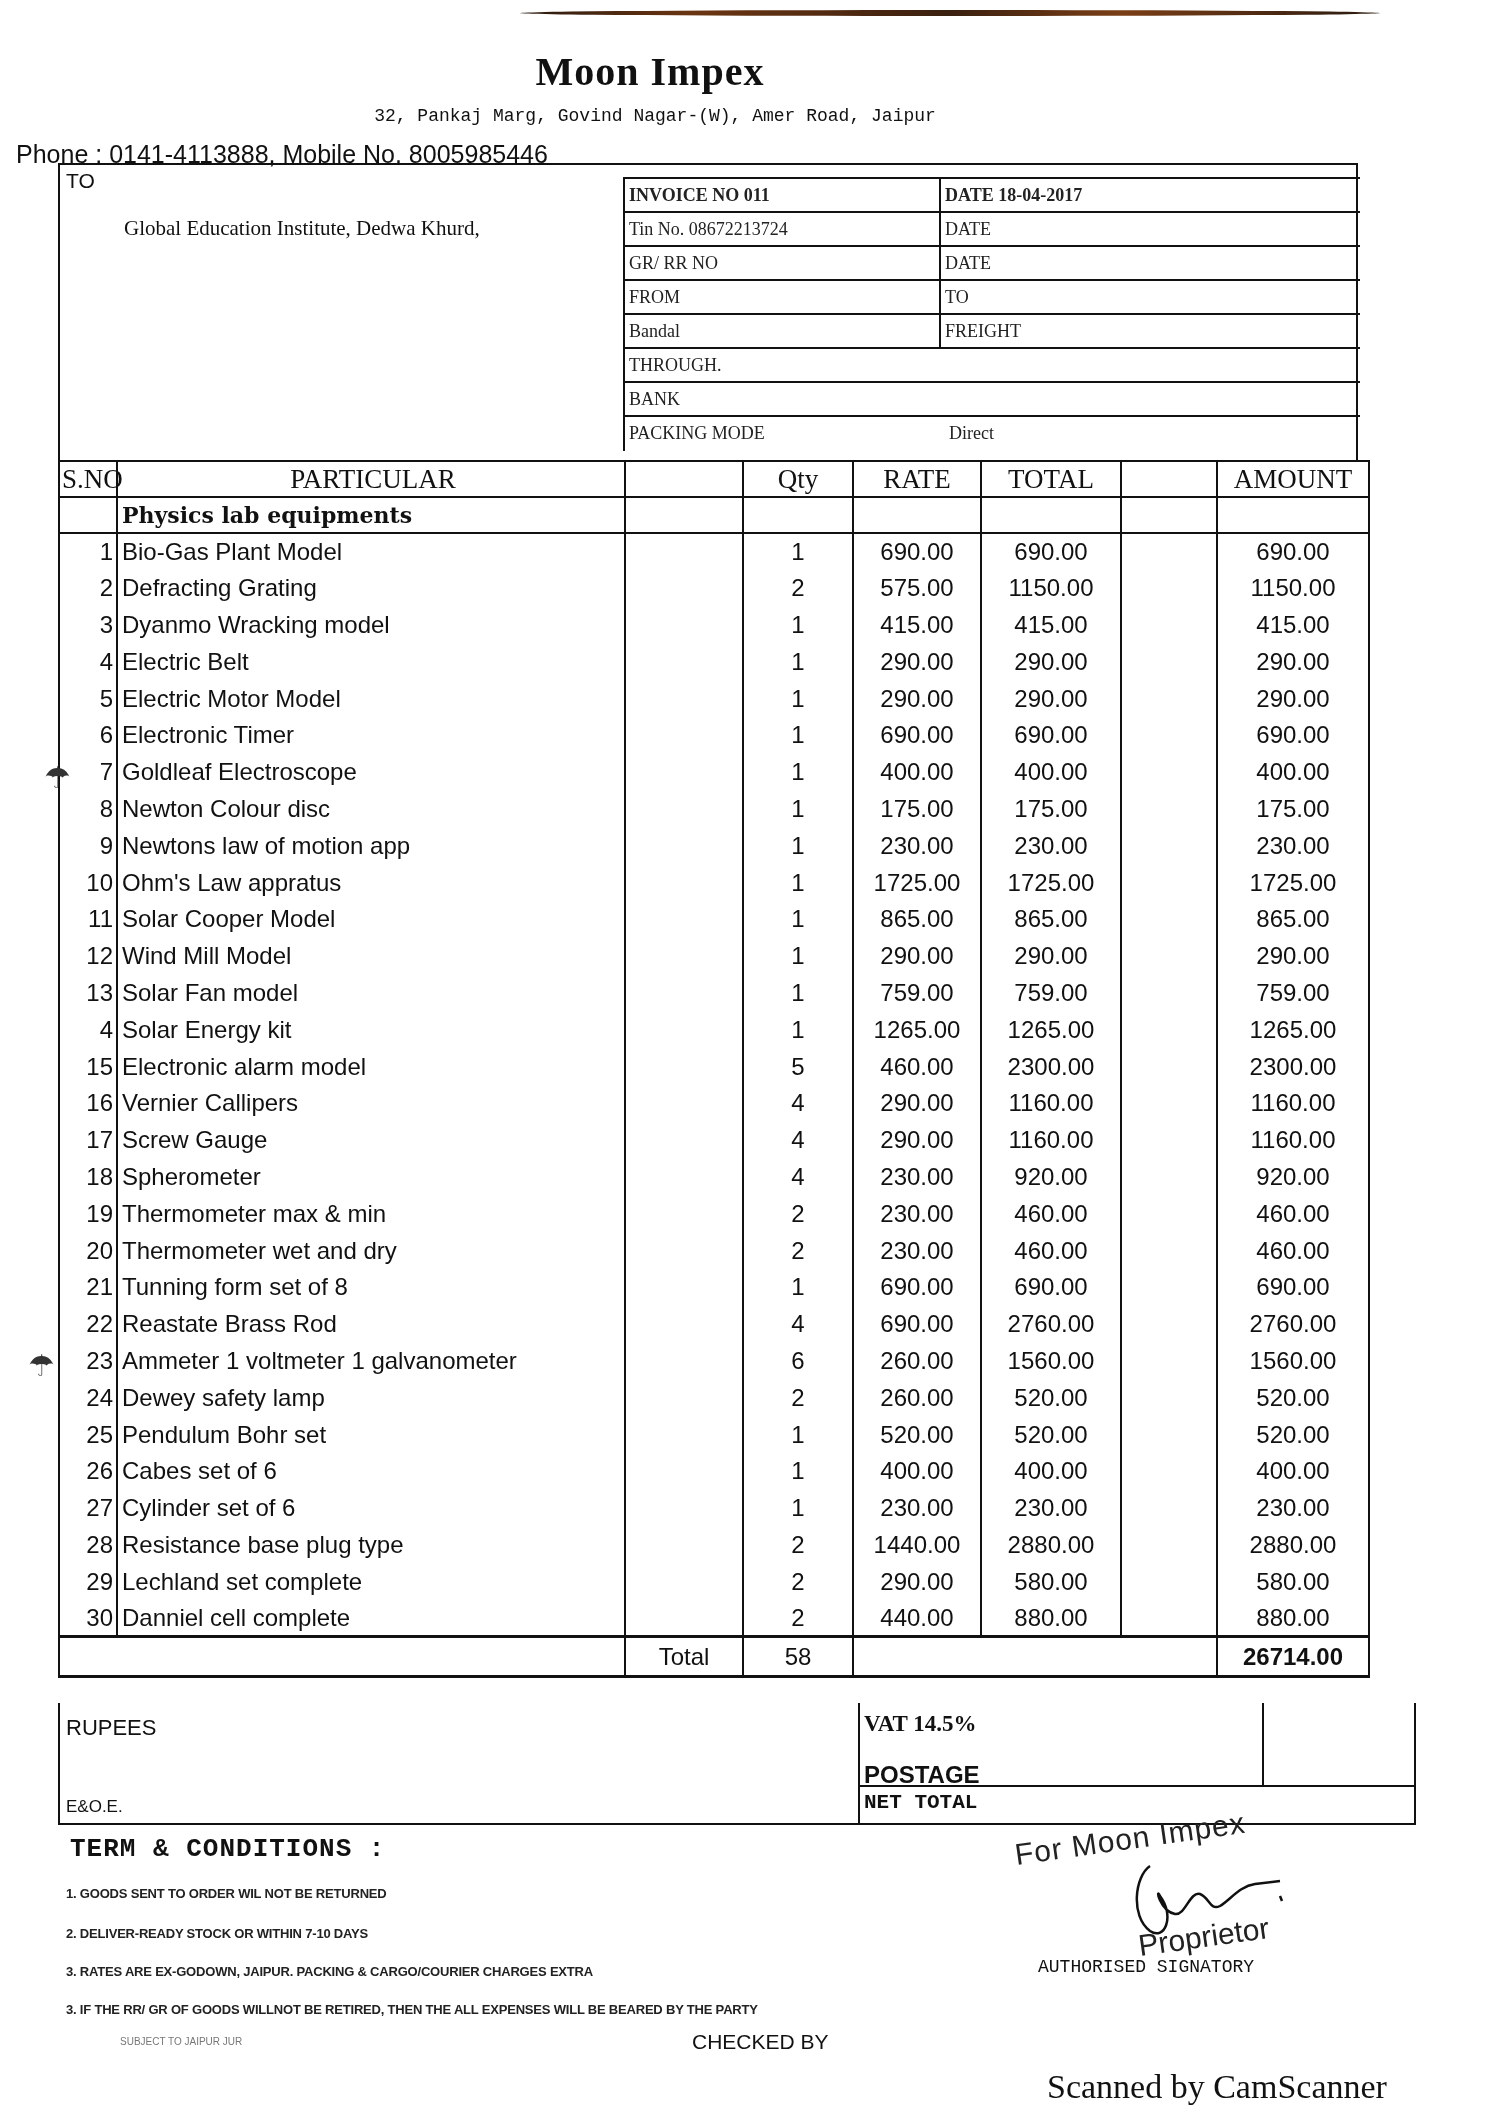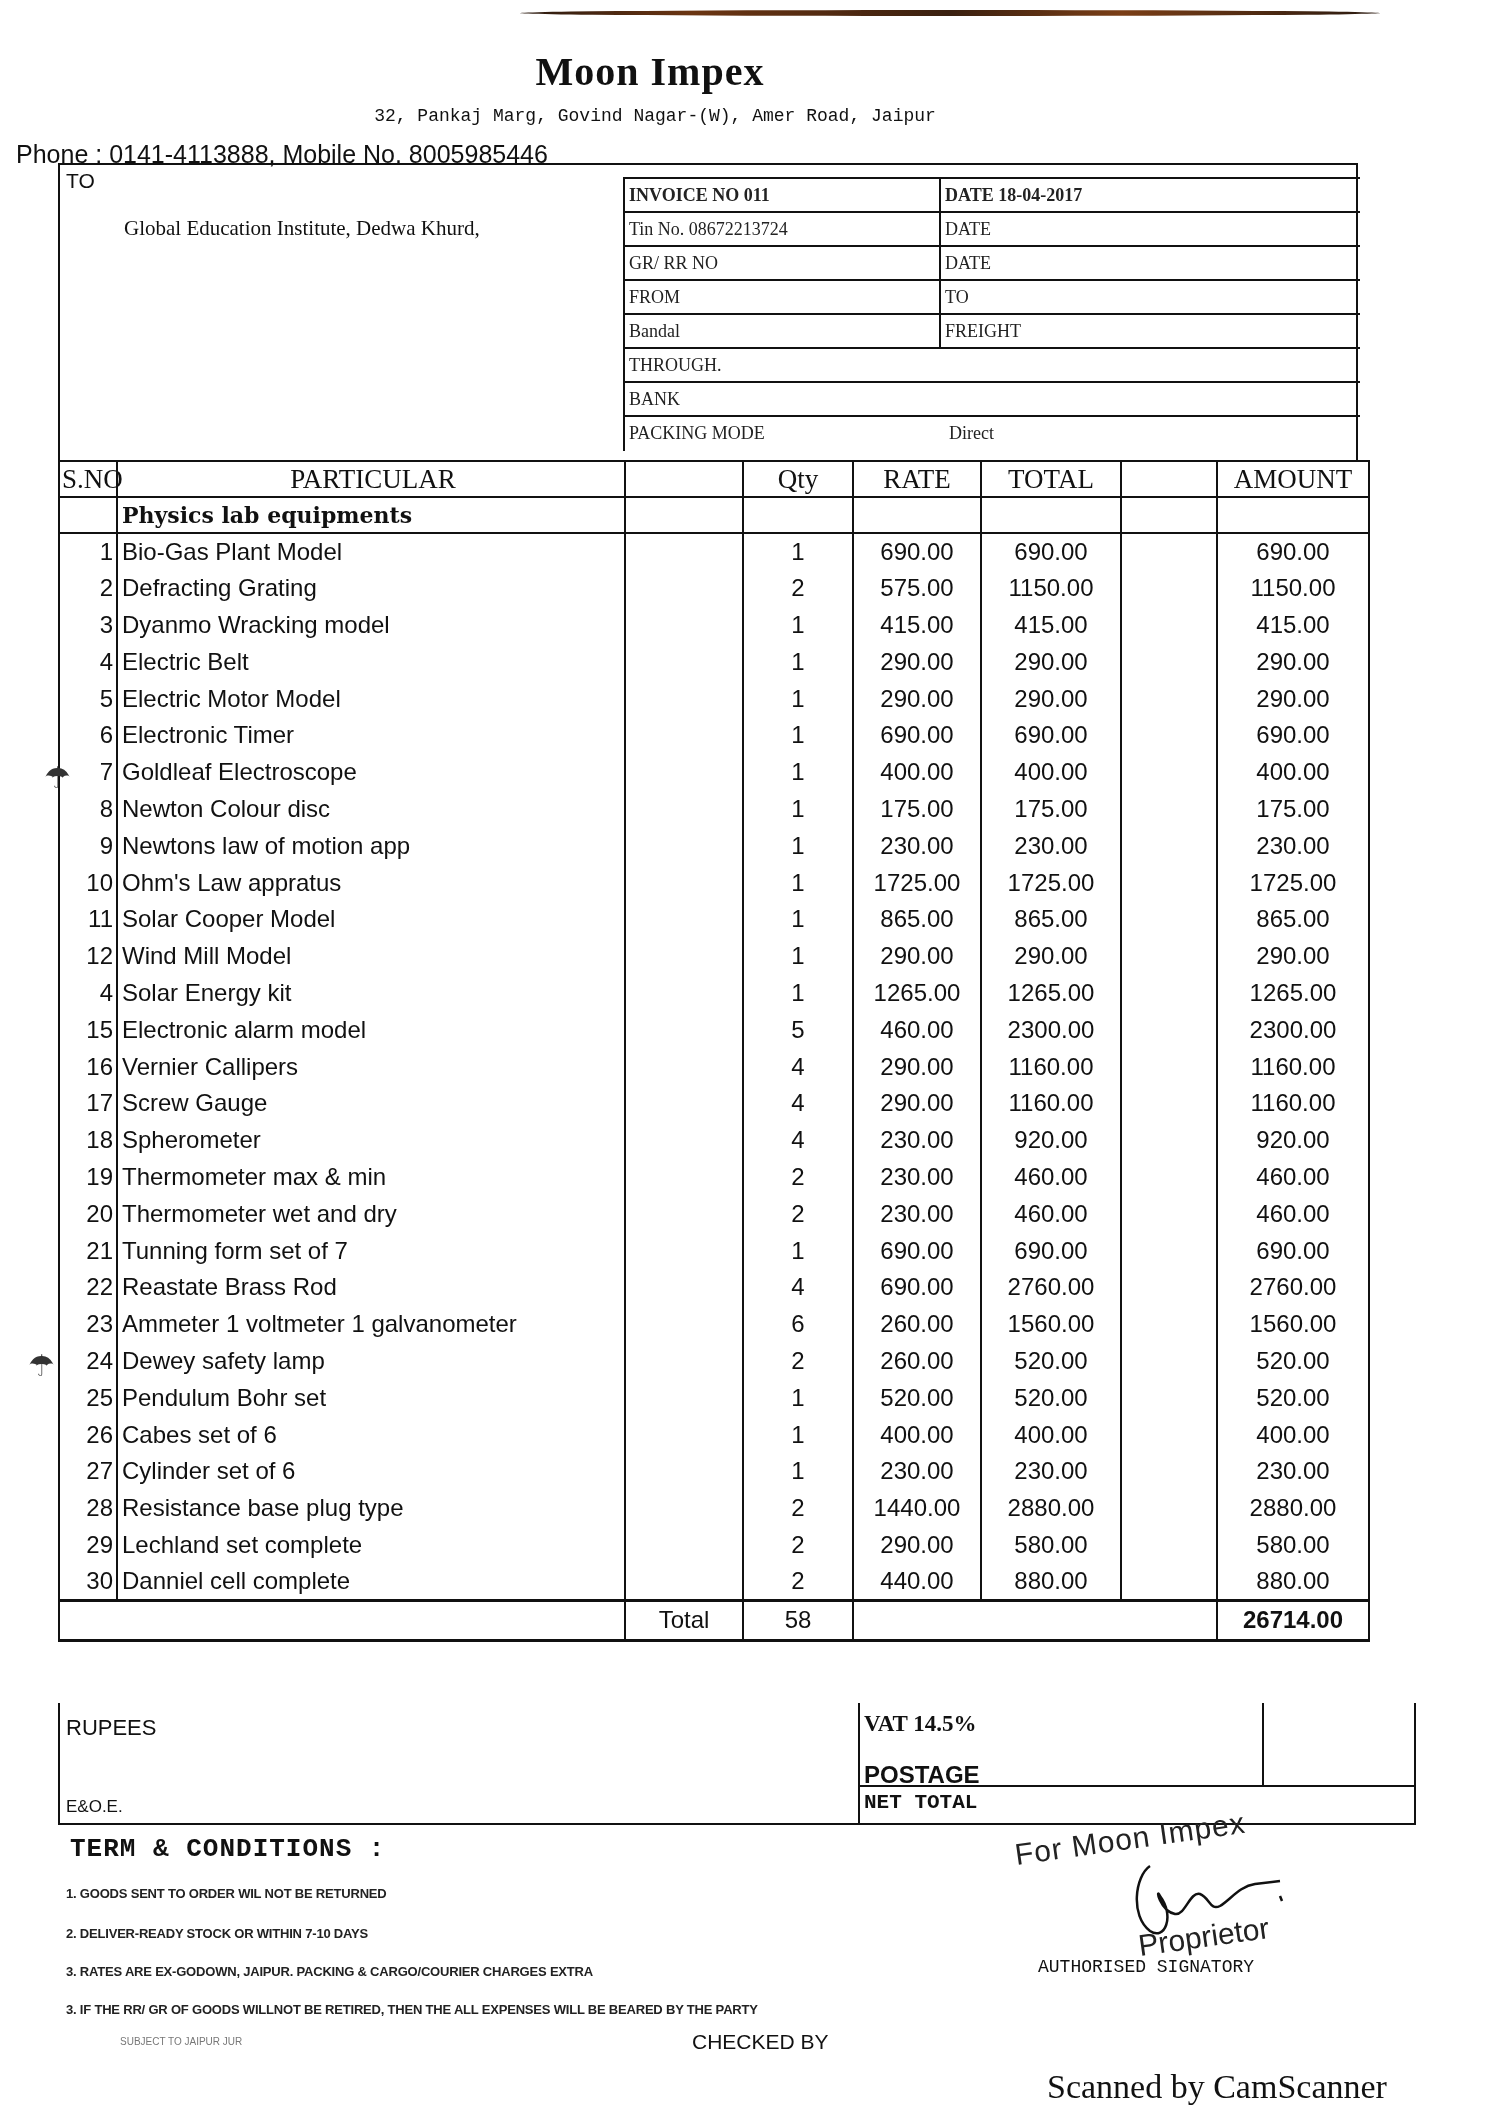--- a/index.html
+++ b/index.html
@@ -311,20 +311,30 @@
         <td class="c-sno">12</td>
         <td class="c-part">Wind Mill Model</td>
         <td class="c-blank1"></td>
         <td class="c-qty">1</td>
         <td class="c-rate">290.00</td>
         <td class="c-total">290.00</td>
         <td class="c-blank2"></td>
         <td class="c-amount">290.00</td>
       </tr>
       <tr>
+        <td class="c-sno">13</td>
+        <td class="c-part">Solar Fan model</td>
+        <td class="c-blank1"></td>
+        <td class="c-qty">1</td>
+        <td class="c-rate">759.00</td>
+        <td class="c-total">759.00</td>
+        <td class="c-blank2"></td>
+        <td class="c-amount">759.00</td>
+      </tr>
+      <tr>
         <td class="c-sno">4</td>
         <td class="c-part">Solar Energy kit</td>
         <td class="c-blank1"></td>
         <td class="c-qty">1</td>
         <td class="c-rate">1265.00</td>
         <td class="c-total">1265.00</td>
         <td class="c-blank2"></td>
         <td class="c-amount">1265.00</td>
       </tr>
       <tr>
@@ -382,21 +392,21 @@
         <td class="c-part">Thermometer wet and dry</td>
         <td class="c-blank1"></td>
         <td class="c-qty">2</td>
         <td class="c-rate">230.00</td>
         <td class="c-total">460.00</td>
         <td class="c-blank2"></td>
         <td class="c-amount">460.00</td>
       </tr>
       <tr>
         <td class="c-sno">21</td>
-        <td class="c-part">Tunning form set of 7</td>
+        <td class="c-part">Tunning form set of 8</td>
         <td class="c-blank1"></td>
         <td class="c-qty">1</td>
         <td class="c-rate">690.00</td>
         <td class="c-total">690.00</td>
         <td class="c-blank2"></td>
         <td class="c-amount">690.00</td>
       </tr>
       <tr>
         <td class="c-sno">22</td>
         <td class="c-part">Reastate Brass Rod</td>

